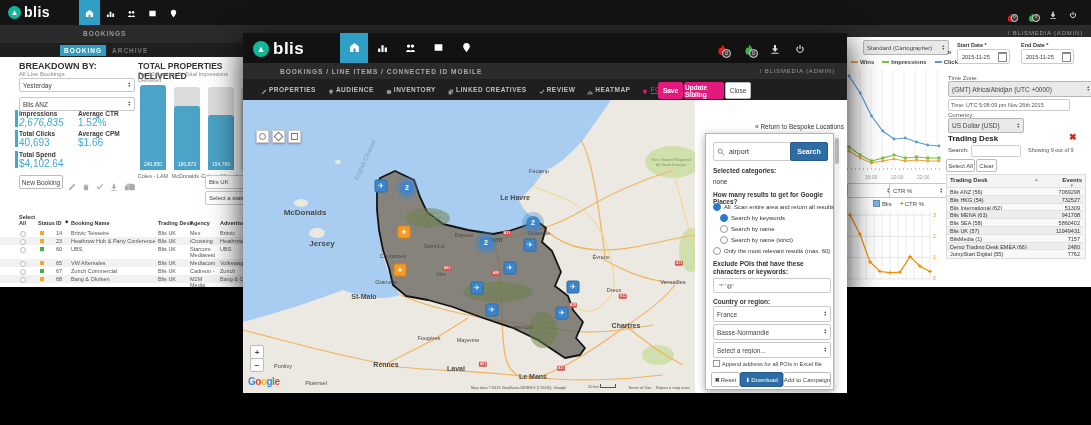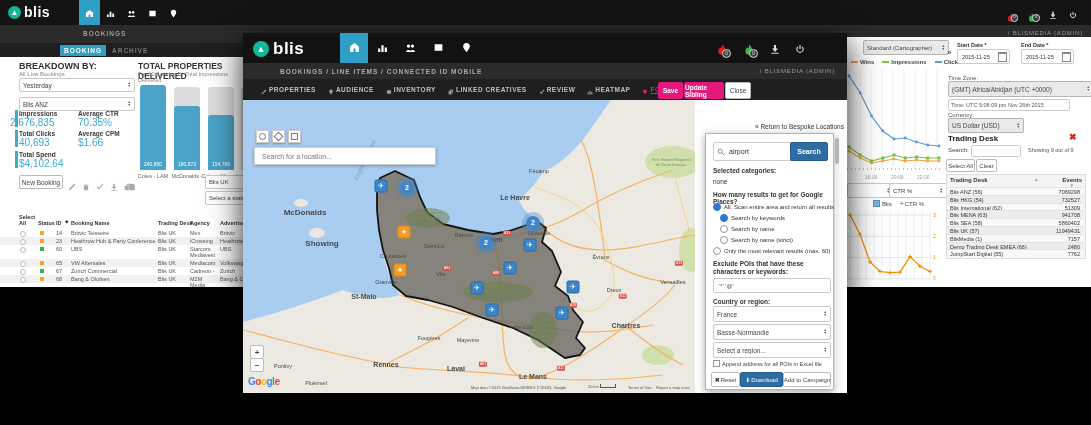--- a/index.html
+++ b/index.html
@@ -112,23 +112,23 @@
       <div class="abs sel" style="left:19px;top:40px;width:108px;height:12px;font-size:6.5px;">
         <span>Blis ANZ</span>
         <span class="ud">
             <span>▲</span>
             <span>▼</span>
           </span>
       </div>
       <div id="bd-stats">
           <div class="bluebar" style="position: absolute; left: 15px; top: 53px; height: 17px;"></div>
           <div class=" statlbl" style="position: absolute; left: 19px; top: 53px;">Impressions</div>
-          <div class=" statval" style="position: absolute; left: 10px; top: 60px;">2,676,835</div>
+          <div class=" statval" style="position: absolute; left: 19px; top: 60px; font-style: italic;">2,676,835</div>
           <div class=" statlbl" style="position: absolute; left: 78px; top: 53px;">Average CTR</div>
-          <div class=" statval" style="position: absolute; left: 78px; top: 60px;">70.35%</div>
+          <div class=" statval" style="position: absolute; left: 78px; top: 60px;">1.52%</div>
           <div class="bluebar" style="position: absolute; left: 15px; top: 73px; height: 17px;"></div>
           <div class=" statlbl" style="position: absolute; left: 19px; top: 73px;">Total Clicks</div>
           <div class=" statval" style="position: absolute; left: 19px; top: 80px;">40,693</div>
           <div class=" statlbl" style="position: absolute; left: 78px; top: 73px;">Average CPM</div>
           <div class=" statval" style="position: absolute; left: 78px; top: 80px;">$1.66</div>
           <div class="bluebar" style="position: absolute; left: 15px; top: 94px; height: 17px;"></div>
           <div class=" statlbl" style="position: absolute; left: 19px; top: 94px;">Total Spend</div>
           <div class=" statval" style="position: absolute; left: 19px; top: 101px;">$4,102.64</div>
         </div>
 
@@ -617,21 +617,21 @@
           <div class="shield" style="position: absolute; left: 204px; top: 168px;">A84</div>
           <div class="shield" style="position: absolute; left: 253px; top: 173px;">A88</div>
           <div class="shield" style="position: absolute; left: 330px; top: 205px;">A28</div>
           <div class="shield" style="position: absolute; left: 318px; top: 268px;">A11</div>
           <div class="shield" style="position: absolute; left: 240px; top: 264px;">A81</div>
           <div class="shield" style="position: absolute; left: 436px; top: 163px;">A13</div>
           <div class="shield" style="position: absolute; left: 380px; top: 196px;">N12</div>
         </div>
       <div id="map-labels">
           <div class="mlabel" style="position: absolute; left: 62px; top: 112px; font-size: 8px; font-weight: bold;">McDonalds</div>
-          <div class="mlabel" style="position: absolute; left: 79px; top: 143px; font-size: 8px; font-weight: bold;">Showing</div>
+          <div class="mlabel" style="position: absolute; left: 79px; top: 143px; font-size: 8px; font-weight: bold;">Jersey</div>
           <div class="mlabel" style="position: absolute; left: 122px; top: 60px; font-size: 6px; font-style: italic; color: rgb(127, 163, 192); transform: translate(-50%, -50%) rotate(-65deg);">English Channel</div>
           <div class="mlabel" style="position: absolute; left: 272px; top: 97px; font-size: 7px; font-weight: bold;">Le Havre</div>
           <div class="mlabel" style="position: absolute; left: 296px; top: 71px; font-size: 5.5px;">Fécamp</div>
           <div class="mlabel" style="position: absolute; left: 296px; top: 133px; font-size: 5.5px;">Deauville</div>
           <div class="mlabel" style="position: absolute; left: 221px; top: 135px; font-size: 5.5px;">Bayeux</div>
           <div class="mlabel" style="position: absolute; left: 251px; top: 139px; font-size: 7px; font-weight: bold;">Caen</div>
           <div class="mlabel" style="position: absolute; left: 191px; top: 146px; font-size: 5.5px;">Saint-Lô</div>
           <div class="mlabel" style="position: absolute; left: 150px; top: 156px; font-size: 5.5px;">Coutances</div>
           <div class="mlabel" style="position: absolute; left: 143px; top: 182px; font-size: 5.5px;">Granville</div>
           <div class="mlabel" style="position: absolute; left: 198px; top: 174px; font-size: 5.5px;">Vire</div>
@@ -672,23 +672,20 @@
           <div style="width: 11px; height: 11px; background: rgb(255, 255, 255); border: 1px solid rgb(204, 204, 204); box-shadow: rgba(0, 0, 0, 0.3) 0px 1px 2px; display: flex; align-items: center; justify-content: center;">
             <div style="width: 5px; height: 5px; border: 1px solid rgb(119, 119, 119); border-radius: 50%;"></div>
           </div>
           <div style="width: 11px; height: 11px; background: rgb(255, 255, 255); border: 1px solid rgb(204, 204, 204); box-shadow: rgba(0, 0, 0, 0.3) 0px 1px 2px; display: flex; align-items: center; justify-content: center;">
             <div style="width: 5px; height: 5px; border: 1px solid rgb(119, 119, 119); border-radius: 0px; transform: rotate(45deg);"></div>
           </div>
           <div style="width: 11px; height: 11px; background: rgb(255, 255, 255); border: 1px solid rgb(204, 204, 204); box-shadow: rgba(0, 0, 0, 0.3) 0px 1px 2px; display: flex; align-items: center; justify-content: center;">
             <div style="width: 5px; height: 5px; border: 1px solid rgb(119, 119, 119); border-radius: 0px;"></div>
           </div>
         </div>
-      <div class="abs" style="left:11px;top:47px;width:170px;height:16px;background:#fff;border:1px solid #d0d0d0;box-shadow:0 1px 3px rgba(0,0,0,.3);display:flex;align-items:center;padding:0 5px;">
-        <input style="width: 100%; font-size: 7px; color: rgb(51, 51, 51);" placeholder="Search for a location...">
-      </div>
       <div class="abs btn" style="left:7px;top:245px;width:12px;height:12px;font-size:8px;font-weight:bold;">
         <span>+</span>
       </div>
       <div class="abs btn" style="left:7px;top:258px;width:12px;height:12px;font-size:8px;font-weight:bold;">
         <span>−</span>
       </div>
       <div class="abs" style="left:5px;top:276px;font-size:10px;font-weight:bold;letter-spacing:-.5px;">
         <span class="g-blue">G</span><span class="g-red">o</span><span class="g-yel">o</span><span class="g-blue">g</span><span class="g-grn">l</span><span class="g-red">e</span>
       </div>
       <div class="abs" style="left:228px;top:285px;font-size:4px;color:#555;">Map data ©2015 GeoBasis-DE/BKG (©2009), Google</div>

